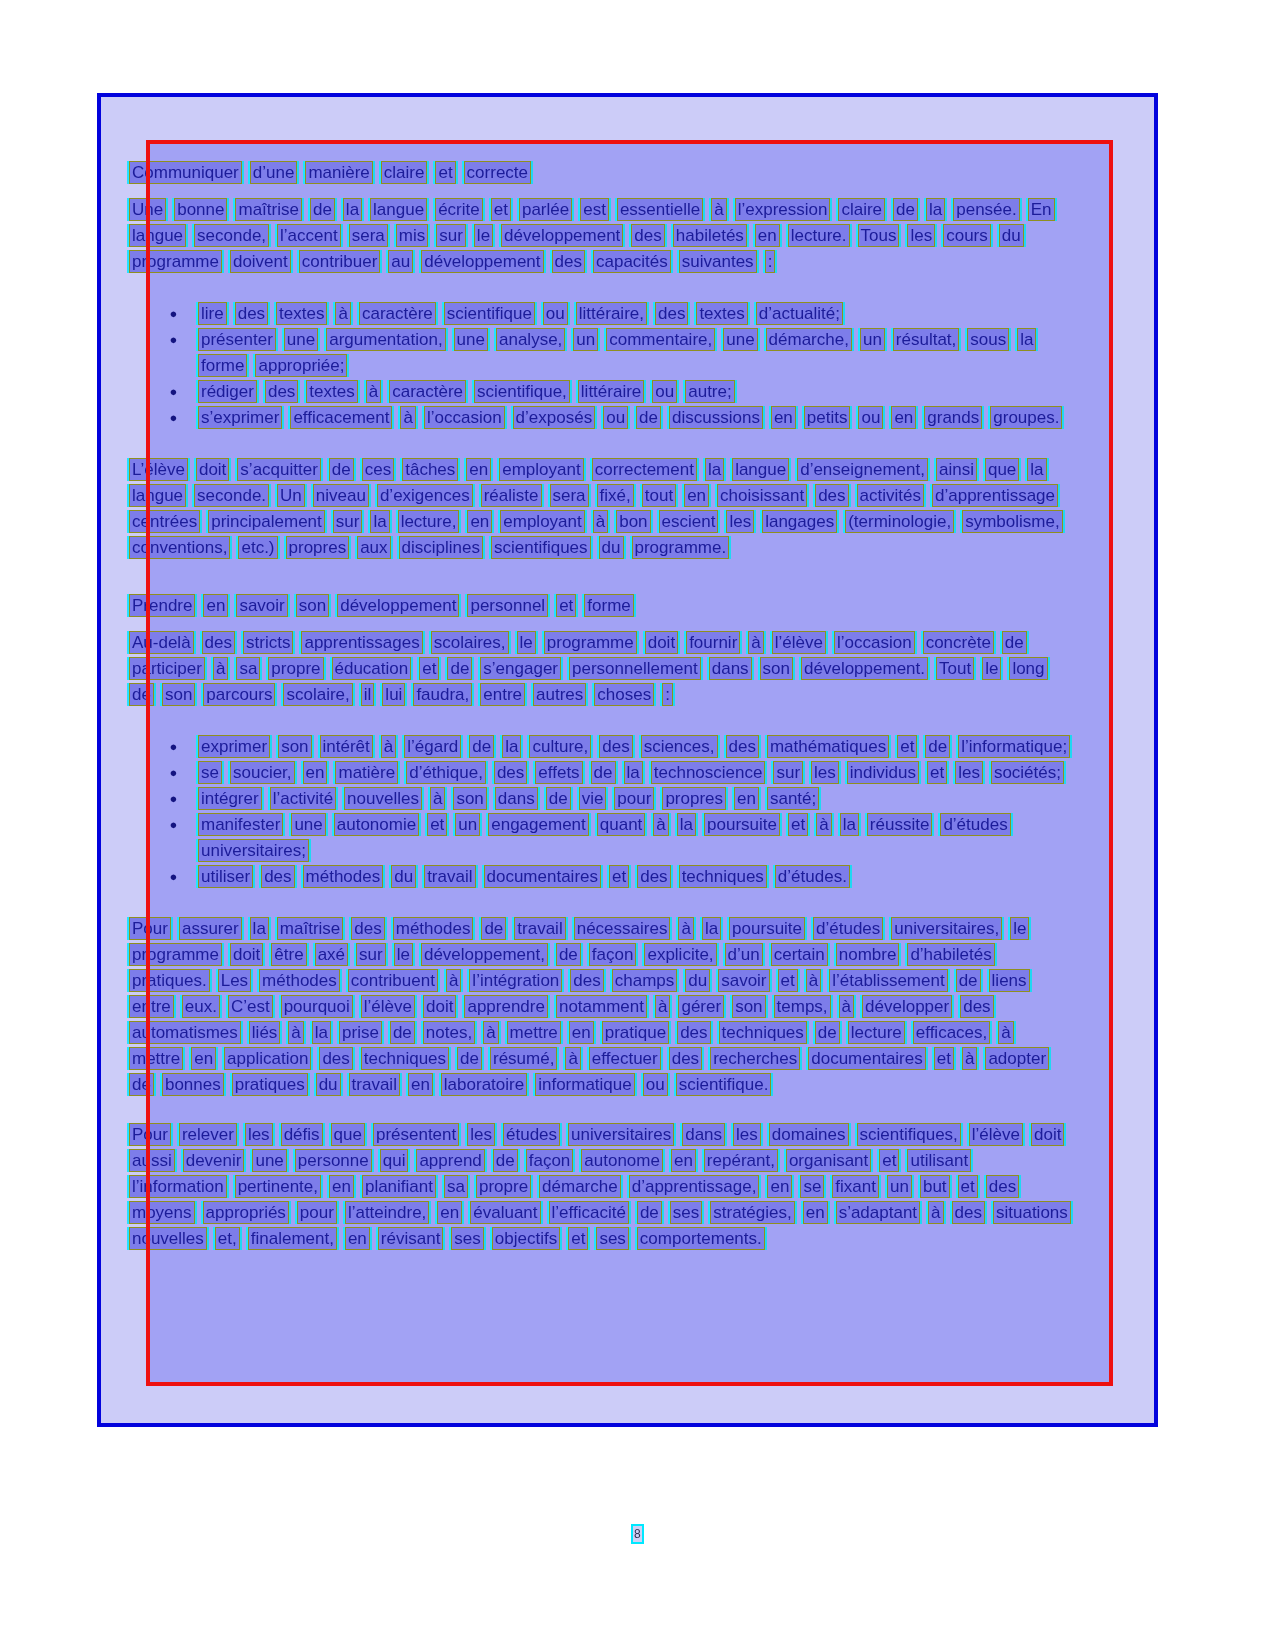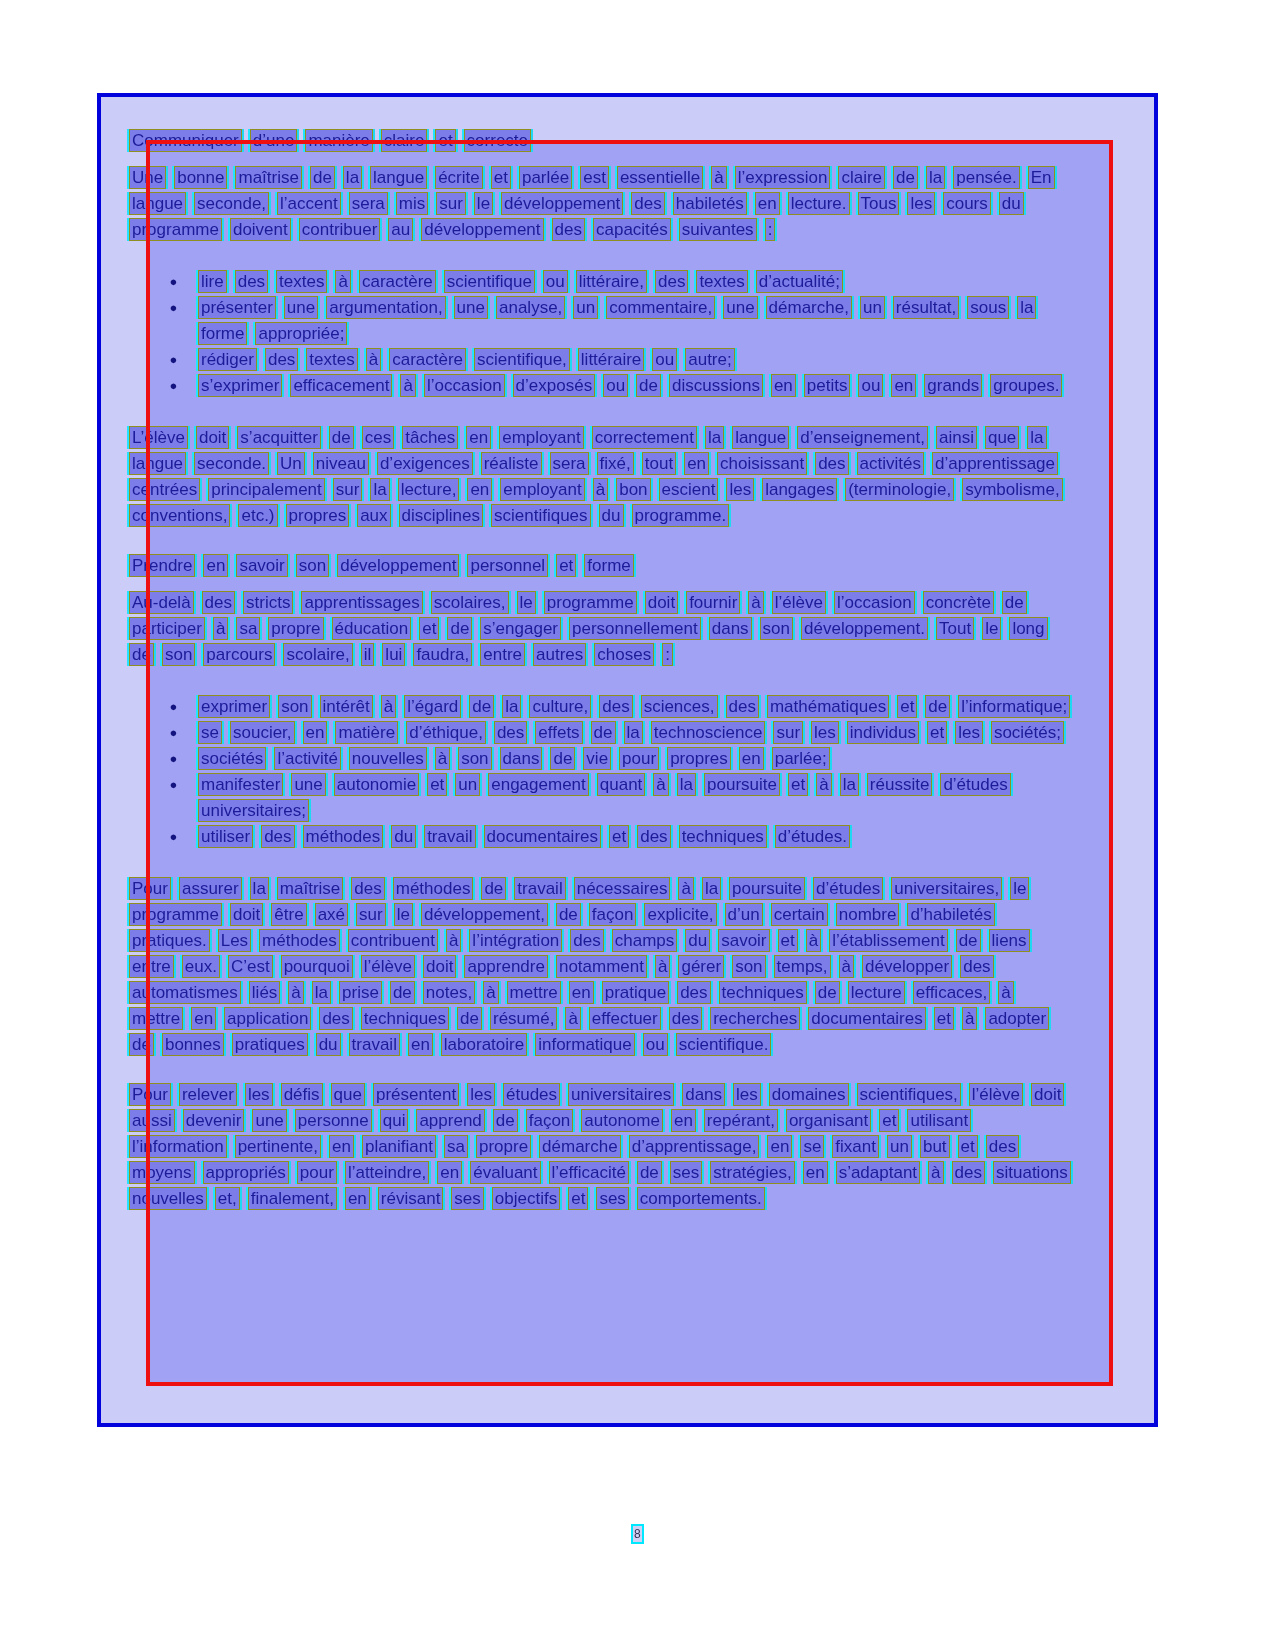--- a/index.html
+++ b/index.html
@@ -20,21 +20,21 @@
   .red-rect {
     position:absolute; left:146px; top:140px; width:967px; height:1246px;
     box-sizing:border-box; border:4px solid #ee1010; background:transparent;
     z-index:5; pointer-events:none;
   }
   .content {
     position:absolute; left:127px; top:128px; width:952px; z-index:2;
     font-size:17px;
   }
   .block { line-height:26px; margin:0 0 24px 0; }
-  .heading { margin-bottom:11px; }
+  .heading { margin-bottom:11px;margin-top:32px; }
   .w {
     display:inline-block; vertical-align:top;
     background:#7d7dea; color:#1c1c99;
     border:1px solid #8f8f1f;
     box-shadow:-2px 0 0 #22e4ff, 2px 0 0 #1fd8f2;
     padding:0 2px; margin:1px 6px 1px 2px; line-height:21px;
     white-space:nowrap;
   }
   .list { margin:26px 0 26px 0; }
   .li { display:flex; align-items:flex-start; padding-left:40px; }
@@ -82,21 +82,21 @@
       <div class="li">
         <span class="bullet">●</span>
         <div class="li-text"><span class="w">exprimer</span><span class="w">son</span><span class="w">intérêt</span><span class="w">à</span><span class="w">l’égard</span><span class="w">de</span><span class="w">la</span><span class="w">culture,</span><span class="w">des</span><span class="w">sciences,</span><span class="w">des</span><span class="w">mathématiques</span><span class="w">et</span><span class="w">de</span><span class="w">l’informatique;</span></div>
       </div>
       <div class="li">
         <span class="bullet">●</span>
         <div class="li-text"><span class="w">se</span><span class="w">soucier,</span><span class="w">en</span><span class="w">matière</span><span class="w">d’éthique,</span><span class="w">des</span><span class="w">effets</span><span class="w">de</span><span class="w">la</span><span class="w">technoscience</span><span class="w">sur</span><span class="w">les</span><span class="w">individus</span><span class="w">et</span><span class="w">les</span><span class="w">sociétés;</span></div>
       </div>
       <div class="li">
         <span class="bullet">●</span>
-        <div class="li-text"><span class="w">sociétés</span><span class="w">l’activité</span><span class="w">nouvelles</span><span class="w">à</span><span class="w">son</span><span class="w">dans</span><span class="w">de</span><span class="w">vie</span><span class="w">pour</span><span class="w">propres</span><span class="w">en</span><span class="w">parlée;</span></div>
+        <div class="li-text"><span class="w">intégrer</span><span class="w">l’activité</span><span class="w">nouvelles</span><span class="w">à</span><span class="w">son</span><span class="w">dans</span><span class="w">de</span><span class="w">vie</span><span class="w">pour</span><span class="w">propres</span><span class="w">en</span><span class="w">santé;</span></div>
       </div>
       <div class="li">
         <span class="bullet">●</span>
         <div class="li-text"><span class="w">manifester</span><span class="w">une</span><span class="w">autonomie</span><span class="w">et</span><span class="w">un</span><span class="w">engagement</span><span class="w">quant</span><span class="w">à</span><span class="w">la</span><span class="w">poursuite</span><span class="w">et</span><span class="w">à</span><span class="w">la</span><span class="w">réussite</span><span class="w">d’études</span><span class="w">universitaires;</span></div>
       </div>
       <div class="li">
         <span class="bullet">●</span>
         <div class="li-text"><span class="w">utiliser</span><span class="w">des</span><span class="w">méthodes</span><span class="w">du</span><span class="w">travail</span><span class="w">documentaires</span><span class="w">et</span><span class="w">des</span><span class="w">techniques</span><span class="w">d’études.</span></div>
       </div>
     </div>

